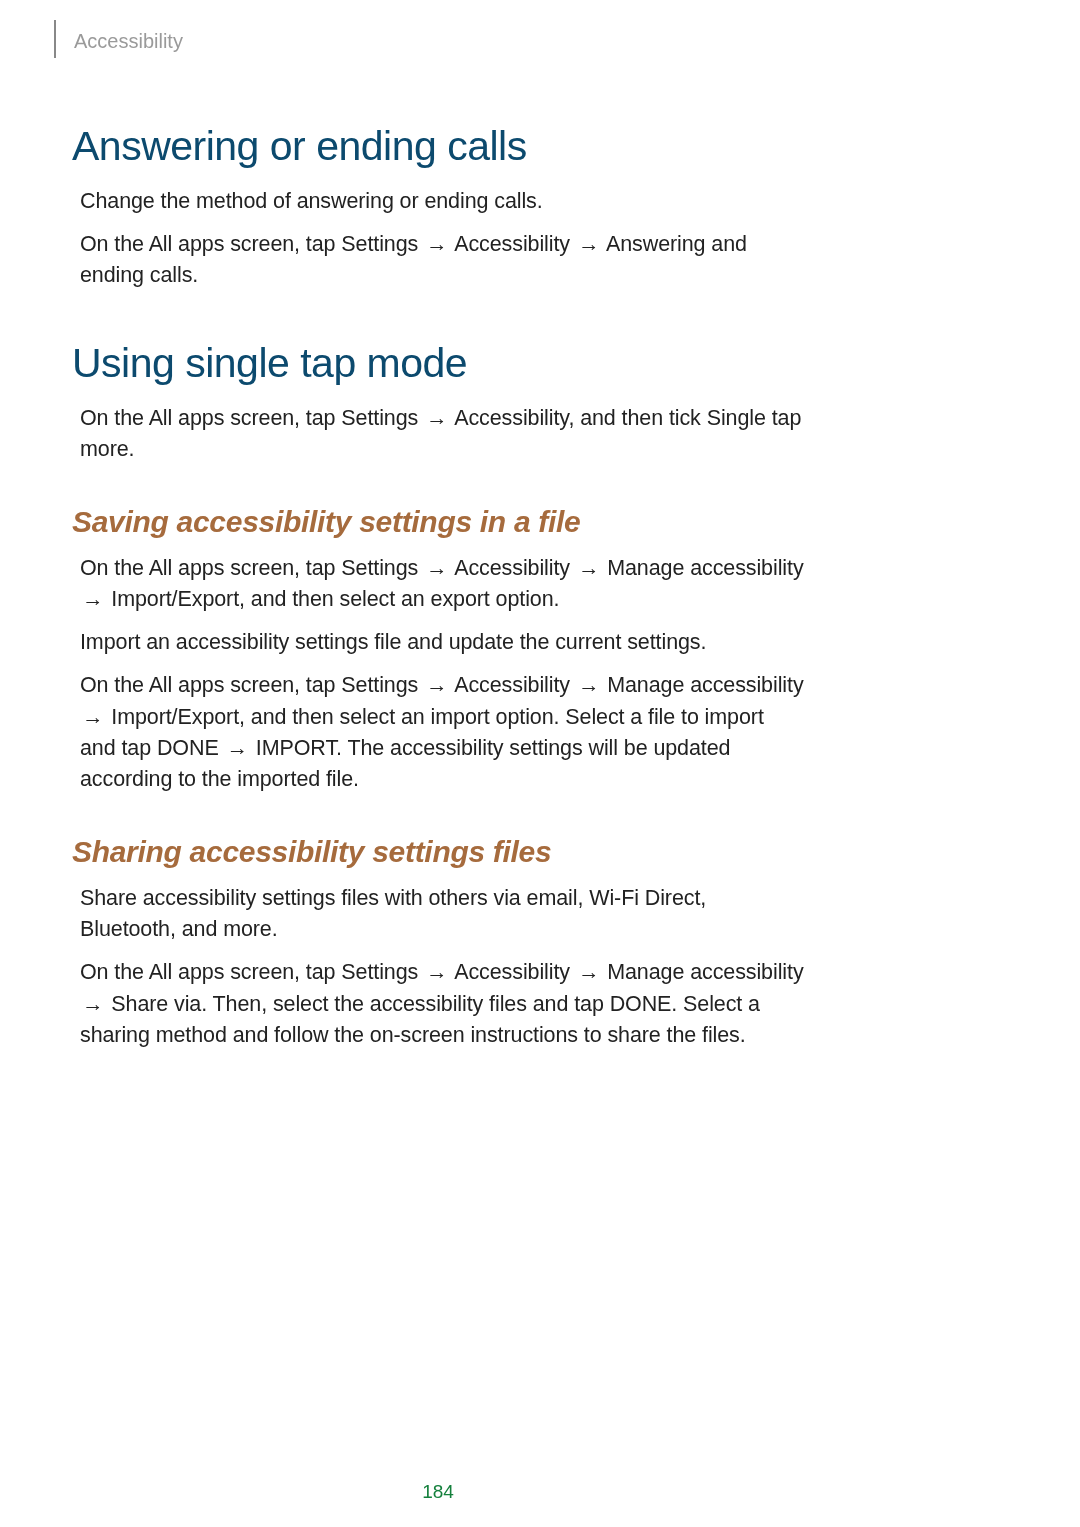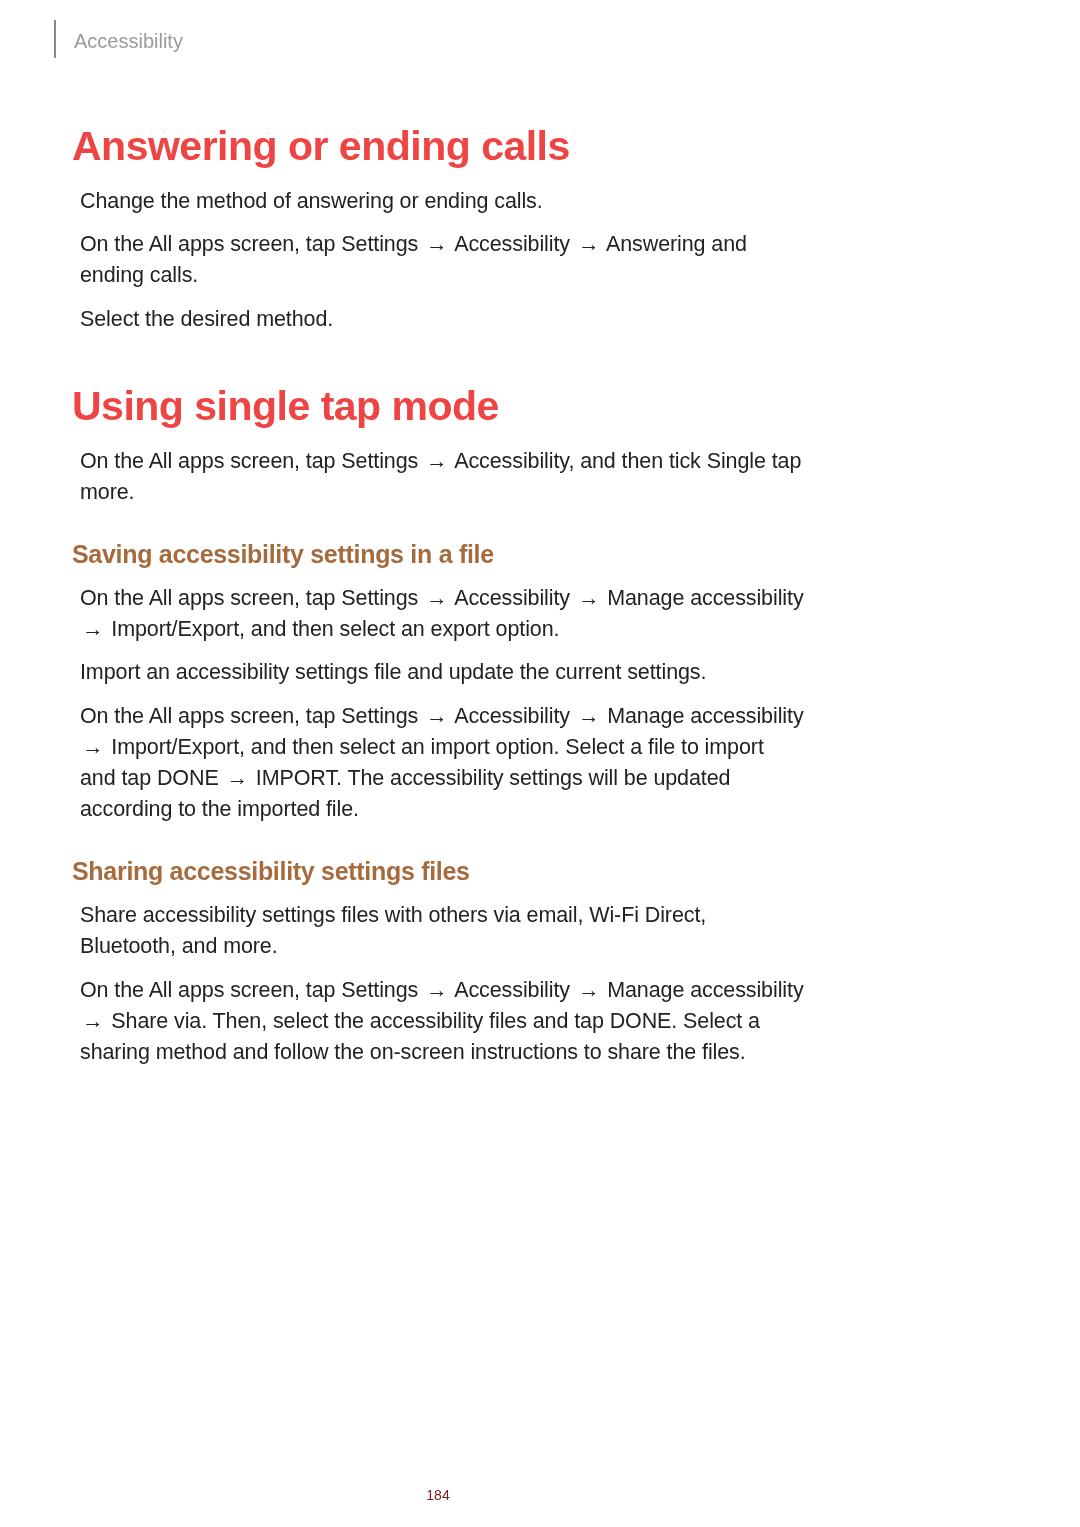--- a/index.html
+++ b/index.html
@@ -25,54 +25,55 @@
   }
   .header-tick {
     position: absolute;
     left: 54px;
     top: 20px;
     width: 2px;
     height: 38px;
     background: #888;
   }
   h1.blue {
-    color: #ef4444;
+    color: #0c4a6e;
     font-size: 41px;
-    font-weight: 700;
+    font-weight: 400;
     margin: 48px 0 16px 0;
     letter-spacing: -0.5px;
   }
   h1.blue.first {
     margin-top: 60px;
   }
   h2.brown {
     color: #a66b3d;
-    font-size: 25px;
+    font-size: 30px;
     font-weight: 600;
-    margin: 32px 0 14px 0;
+    margin: 40px 0 14px 0;
     letter-spacing: -0.3px;
+    font-style: italic;
   }
   p {
     color: #222;
     font-size: 21.5px;
     line-height: 1.45;
     margin: 6px 0 12px 8px;
     letter-spacing: -0.1px;
   }
   b.strong {
     font-weight: 400;
   }
   .arrow {
     display: inline-block;
     padding: 0 2px;
     font-weight: 400;
   }
   .page-number {
-    color: #7f1d1d;
-    font-size: 14px;
+    color: #15803d;
+    font-size: 19px;
     text-align: center;
     position: absolute;
     bottom: 24px;
     left: 0;
     right: 0;
   }
 </style>
 </head>
 <body>
 
@@ -82,21 +83,20 @@
 
   <h1 class="blue first">Answering or ending calls</h1>
   <p>Change the method of answering or ending calls.</p>
   <p>
     <span>On the All apps screen, tap </span><b class="strong">Settings</b>
     <span class="arrow">→</span>
     <b class="strong">Accessibility</b>
     <span class="arrow">→</span>
     <b class="strong">Answering and ending calls</b><span>.</span>
   </p>
-  <p>Select the desired method.</p>
 
   <h1 class="blue">Using single tap mode</h1>
   <p>
     <span>On the All apps screen, tap </span><b class="strong">Settings</b>
     <span class="arrow">→</span>
     <b class="strong">Accessibility</b><span>, and then tick </span><b class="strong">Single tap more</b><span>.</span>
   </p>
 
 
   <h2 class="brown">Saving accessibility settings in a file</h2>

